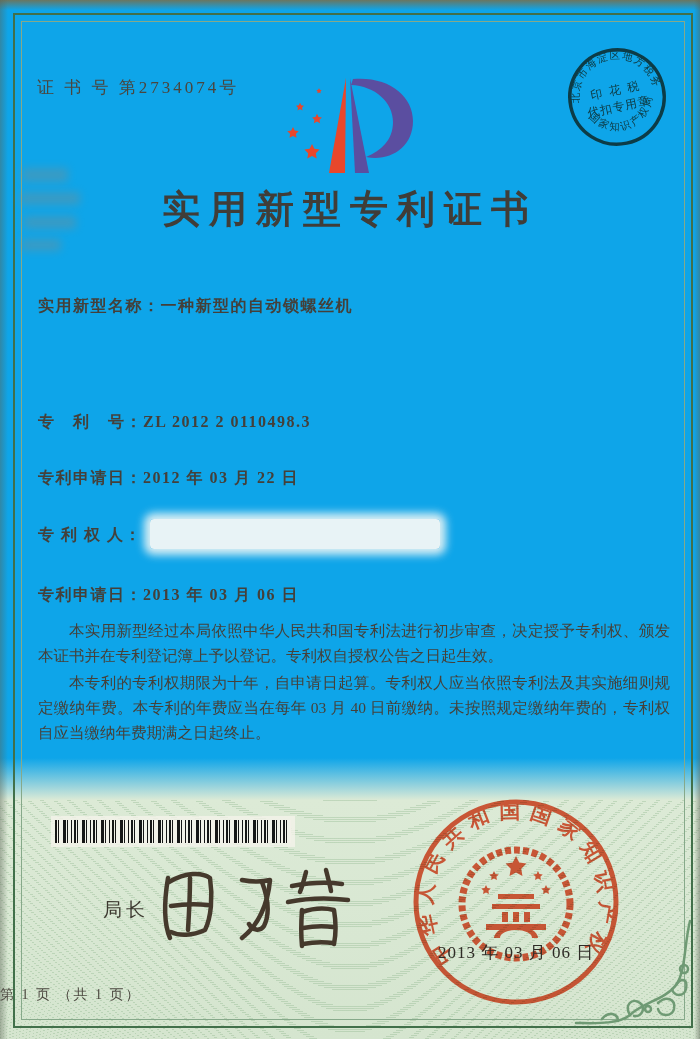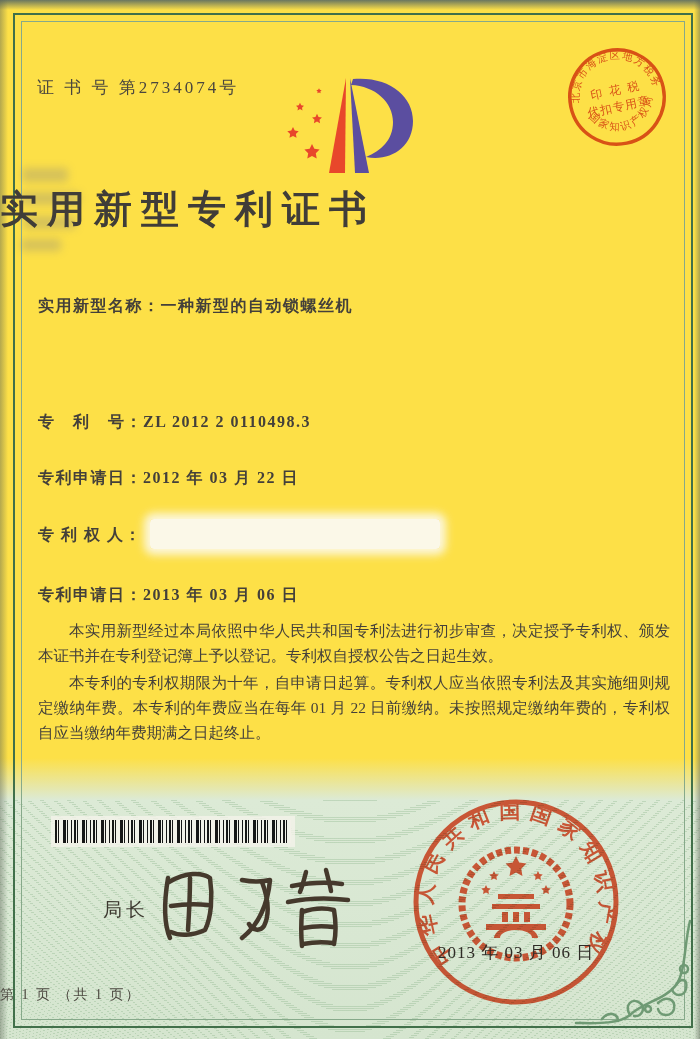--- a/index.html
+++ b/index.html
@@ -1,18 +1,18 @@
 <!DOCTYPE html>
 <html><head>
 <meta charset="utf-8">
 <style>
   html,body{margin:0;padding:0;background:#cfd0c6;}
   .page{
     position:relative;width:700px;height:1039px;overflow:hidden;
-    background:#fde047;
+    background:#0ea5e9;
     font-family:"Liberation Serif","DejaVu Serif",serif;
     color:#3f3b35;
   }
   
   .edge-top{position:absolute;left:0;top:0;width:100%;height:10px;
     background:linear-gradient(#6a7660,rgba(106,118,96,0));}
   .edge-left{position:absolute;left:0;top:0;width:8px;height:100%;
     background:linear-gradient(90deg,rgba(90,100,85,.45),rgba(90,100,85,0));}
   .edge-right{position:absolute;right:0;top:0;width:6px;height:100%;
     background:linear-gradient(270deg,rgba(90,100,85,.5),rgba(90,100,85,0));}
@@ -23,21 +23,21 @@
         rgba(125,170,125,.30) 0 1px, rgba(0,0,0,0) 1px 7px),
       linear-gradient(#dcead6,#d5e5cf);}
   .green-fade{position:absolute;left:0;right:0;top:758px;height:42px;
     background:linear-gradient(rgba(220,234,214,0),#dcead6);}
   
   .frame-outer{position:absolute;left:13px;right:7px;top:13px;bottom:11px;
     border:2px solid #41704a;pointer-events:none;}
   .frame-inner{position:absolute;left:21px;right:15px;top:21px;bottom:19px;
     border:1px solid #86a98a;pointer-events:none;}
   .certno{position:absolute;left:37px;top:76px;font-size:17px;letter-spacing:3px;color:#4a463e;}
-  .title{position:absolute;left:0;top:184px;width:100%;text-align:left;
+  .title{position:absolute;left:0;top:184px;width:100%;text-align:center;
     font-size:38px;font-weight:bold;letter-spacing:9px;color:#403d38;}
   .field{position:absolute;left:38px;font-size:16px;letter-spacing:1.5px;color:#44403a;white-space:nowrap;font-weight:bold;}
   .redacted-blob{position:absolute;left:150px;top:519px;width:290px;height:30px;
     background:rgba(251,250,246,.92);border-radius:4px;
     box-shadow:0 0 8px 6px rgba(251,250,246,.85);}
   .paragraphs{position:absolute;left:38px;right:30px;top:618px;
     font-size:15.5px;line-height:25px;text-align:justify;color:#45413a;}
   .paragraphs p{margin:0 0 2px 0;text-indent:2em;}
   .barcode{position:absolute;left:55px;top:820px;width:236px;height:23px;
     background:repeating-linear-gradient(90deg,
@@ -114,21 +114,21 @@
 
   <div class="field" style="top:296px"><span>实用新型名称：</span><span>一种新型的自动锁螺丝机</span></div>
   <div class="field" style="top:412px"><span>专　利　号：</span><span>ZL 2012 2 0110498.3</span></div>
   <div class="field" style="top:468px"><span>专利申请日：</span><span>2012 年 03 月 22 日</span></div>
   <div class="field" style="top:525px"><span>专 利 权 人：</span><span></span></div>
   <div class="redacted-blob"></div>
   <div class="field" style="top:585px"><span>专利申请日：</span><span>2013 年 03 月 06 日</span></div>
 
   <div class="paragraphs">
     <p>本实用新型经过本局依照中华人民共和国专利法进行初步审查，决定授予专利权、颁发本证书并在专利登记簿上予以登记。专利权自授权公告之日起生效。</p>
-    <p>本专利的专利权期限为十年，自申请日起算。专利权人应当依照专利法及其实施细则规定缴纳年费。本专利的年费应当在每年 01 月 22 日前缴纳。未按照规定缴纳年费的，专利权自应当缴纳年费期满之日起终止。</p>
+    <p>本专利的专利权期限为十年，自申请日起算。专利权人应当依照专利法及其实施细则规定缴纳年费。本专利的年费应当在每年 03 月 40 日前缴纳。未按照规定缴纳年费的，专利权自应当缴纳年费期满之日起终止。</p>
   </div>
 
   <div class="barcode"></div>
 
   <div class="director-label">局长</div>
 
   <svg class="signature-svg" width="215" height="112" viewBox="0 0 215 112">
     <g fill="none" stroke="#45392c" stroke-width="4.5" stroke-linecap="round" stroke-linejoin="round">
 
       <path d="M26,26 C22,50 22,72 28,86"></path>

